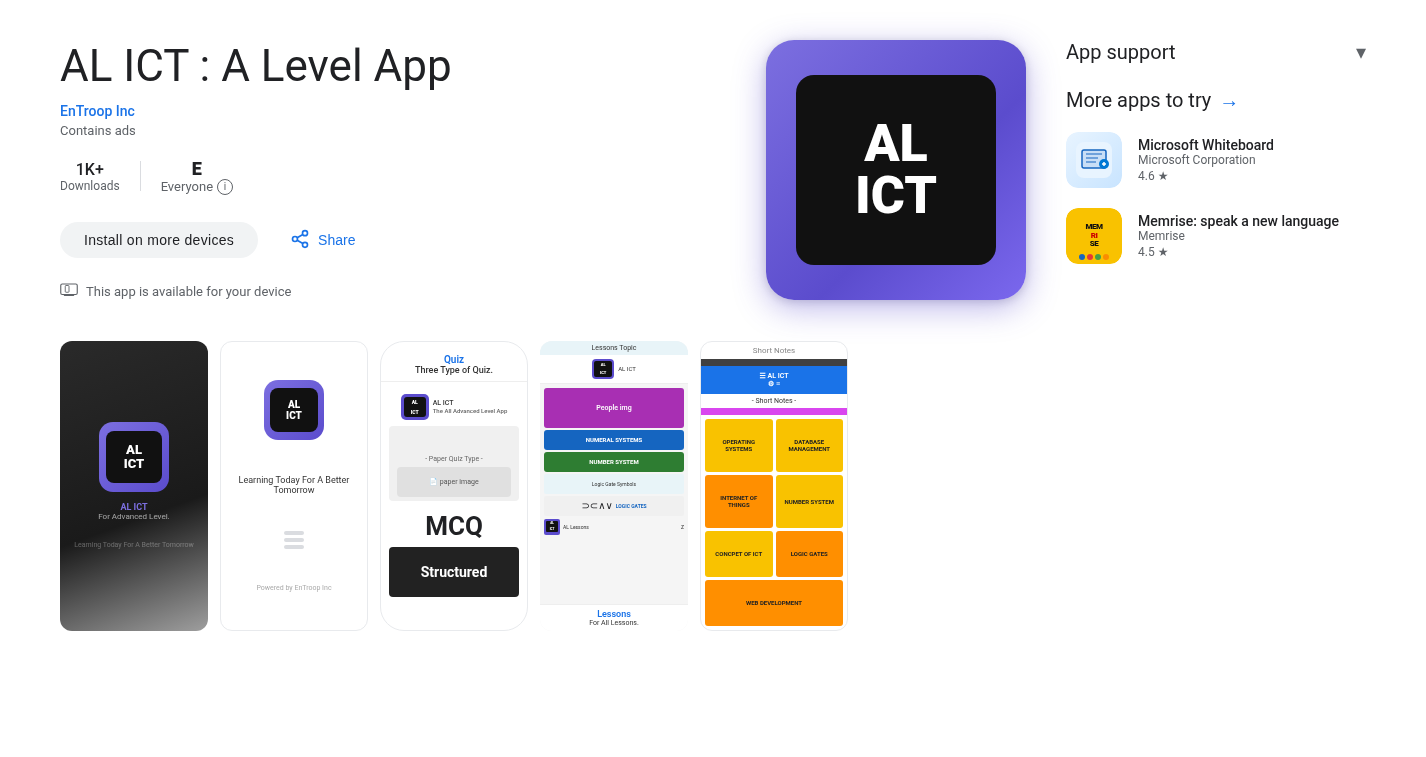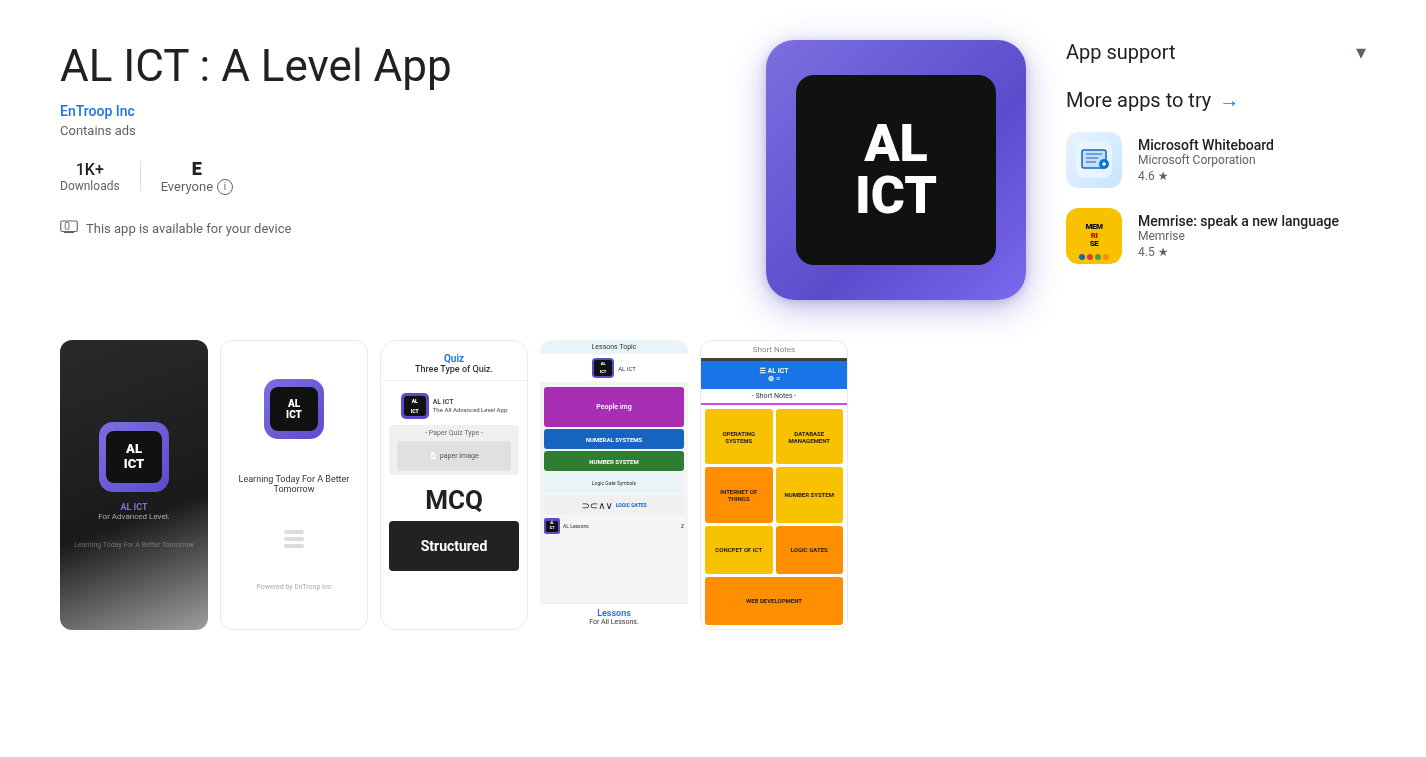--- a/index.html
+++ b/index.html
@@ -241,21 +241,21 @@
     }
     .ss2-footer {
       font-size: 7px;
       color: #aaa;
     }
     
     .ss3 {
       width: 148px;
       height: 290px;
       background: #fff;
-      border-radius: 16px;
+      border-radius: 24px;
       border: 1px solid #e8eaed;
       display: flex;
       flex-direction: column;
       overflow: hidden;
     }
     .ss3-header {
       padding: 12px 10px 6px;
       border-bottom: 1px solid #eee;
     }
     .ss3-quiz-label {
@@ -275,20 +275,21 @@
       display: flex;
       flex-direction: column;
       align-items: center;
       padding: 8px;
       gap: 6px;
     }
     .ss3-paper-label {
       font-size: 7px;
       color: #666;
       margin-bottom: 4px;
+      margin-top: 25px;
     }
     
     .ss4 {
       width: 148px;
       height: 290px;
       background: #f5f5f5;
       border-radius: 12px;
       overflow: hidden;
       display: flex;
       flex-direction: column;
@@ -310,21 +311,21 @@
       font-size: 8px;
       font-weight: 600;
       padding: 4px 8px;
       text-align: center;
     }
     .ss5-sub-header {
       background: #fff;
       padding: 3px 8px;
       font-size: 7px;
       color: #333;
-      border-bottom: 2px solid #d946ef;
+      border-bottom: 7px solid #d946ef;
       text-align: center;
     }
     .ss5-grid {
       flex: 1;
       display: grid;
       grid-template-columns: 1fr 1fr;
       gap: 3px;
       padding: 4px;
     }
     .ss5-cell {
@@ -483,20 +484,35 @@
               <span class="rating-icon">
                 <span style="font-size:18px;font-weight:900;color:#202124;">E</span>
               </span>
               <span class="everyone-info">
                 <span>Everyone</span>
                 <span class="info-circle">i</span>
               </span>
             </div>
           </div>
 
+          <div class="actions-row">
+            <button class="install-btn">Install on more devices</button>
+            <button class="share-btn">
+              <span>
+                <svg width="20" height="20" viewBox="0 0 24 24" fill="none" xmlns="http://www.w3.org/2000/svg">
+                  <circle cx="18" cy="5" r="3" stroke="#1a73e8" stroke-width="2"></circle>
+                  <circle cx="18" cy="19" r="3" stroke="#1a73e8" stroke-width="2"></circle>
+                  <circle cx="6" cy="12" r="3" stroke="#1a73e8" stroke-width="2"></circle>
+                  <line x1="8.59" y1="13.51" x2="15.42" y2="17.49" stroke="#1a73e8" stroke-width="2"></line>
+                  <line x1="15.41" y1="6.51" x2="8.59" y2="10.49" stroke="#1a73e8" stroke-width="2"></line>
+                </svg>
+              </span>
+              <span>Share</span>
+            </button>
+          </div>
 
           <div class="device-available">
             <span>
               <svg width="18" height="16" viewBox="0 0 24 20" fill="none">
                 <rect x="1" y="2" width="22" height="14" rx="2" stroke="#5f6368" stroke-width="1.5" fill="none"></rect>
                 <rect x="5" y="16" width="14" height="2" rx="1" fill="#5f6368"></rect>
                 <rect x="7" y="4" width="5" height="9" rx="1" stroke="#5f6368" stroke-width="1.2" fill="none"></rect>
               </svg>
             </span>
             <span>This app is available for your device</span>
@@ -601,21 +617,21 @@
               <div style="font-size:5px;color:#333;margin-left:auto;">Z</div>
             </div>
           </div>
           <div style="background:#fff;padding:4px;text-align:center;border-top:1px solid #eee;">
             <div style="color:#1a73e8;font-size:9px;font-weight:600;">Lessons</div>
             <div style="font-size:7px;color:#333;">For All Lessons.</div>
           </div>
         </div>
 
         <div class="ss5">
-          <div style="font-size:8px;color:#888;padding:4px 8px;text-align:center;border-bottom:3px solid #404040;">Short Notes</div>
+          <div style="font-size:8px;color:#888;padding:4px 8px;text-align:center;border-bottom:7px solid #404040;">Short Notes</div>
           <div class="ss5-header">
             <div style="display:flex;align-items:center;justify-content:space-between;padding:2px 0;flex-direction:column;">
               <span style="font-size:7px;">☰ AL ICT</span>
               <span style="font-size:7px;">⚙ ≡</span>
             </div>
           </div>
           <div class="ss5-sub-header">- Short Notes -</div>
           <div class="ss5-grid">
             <div class="ss5-cell">OPERATING SYSTEMS</div>
             <div class="ss5-cell">DATABASE MANAGEMENT</div>

